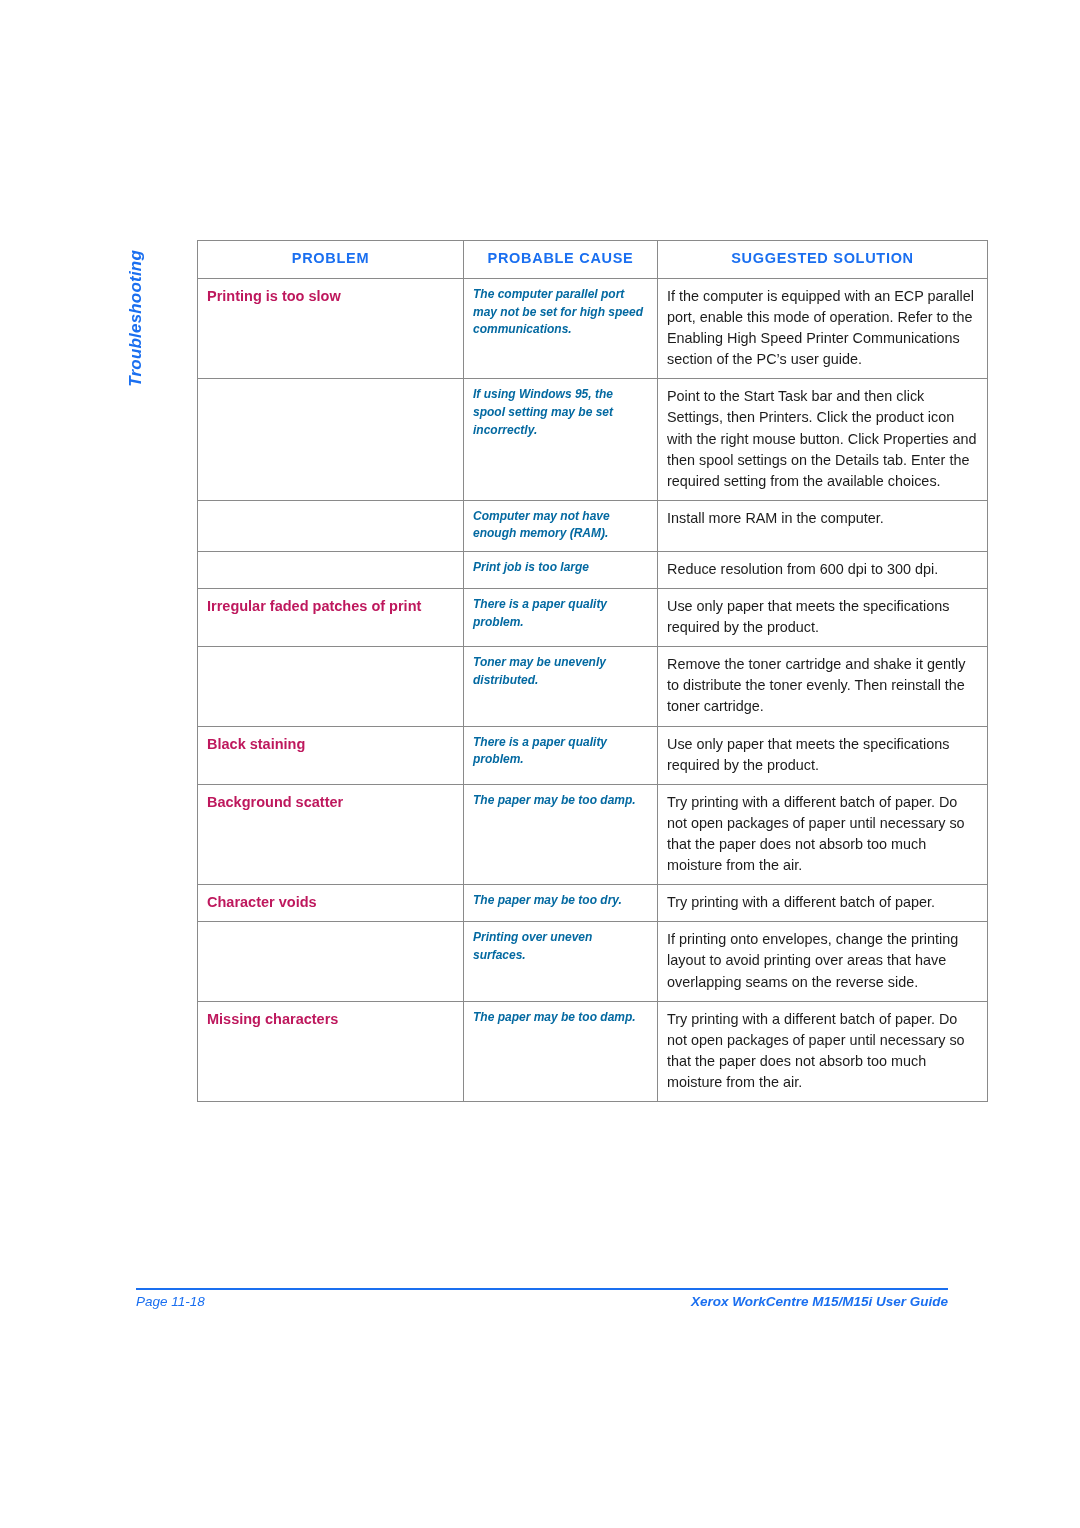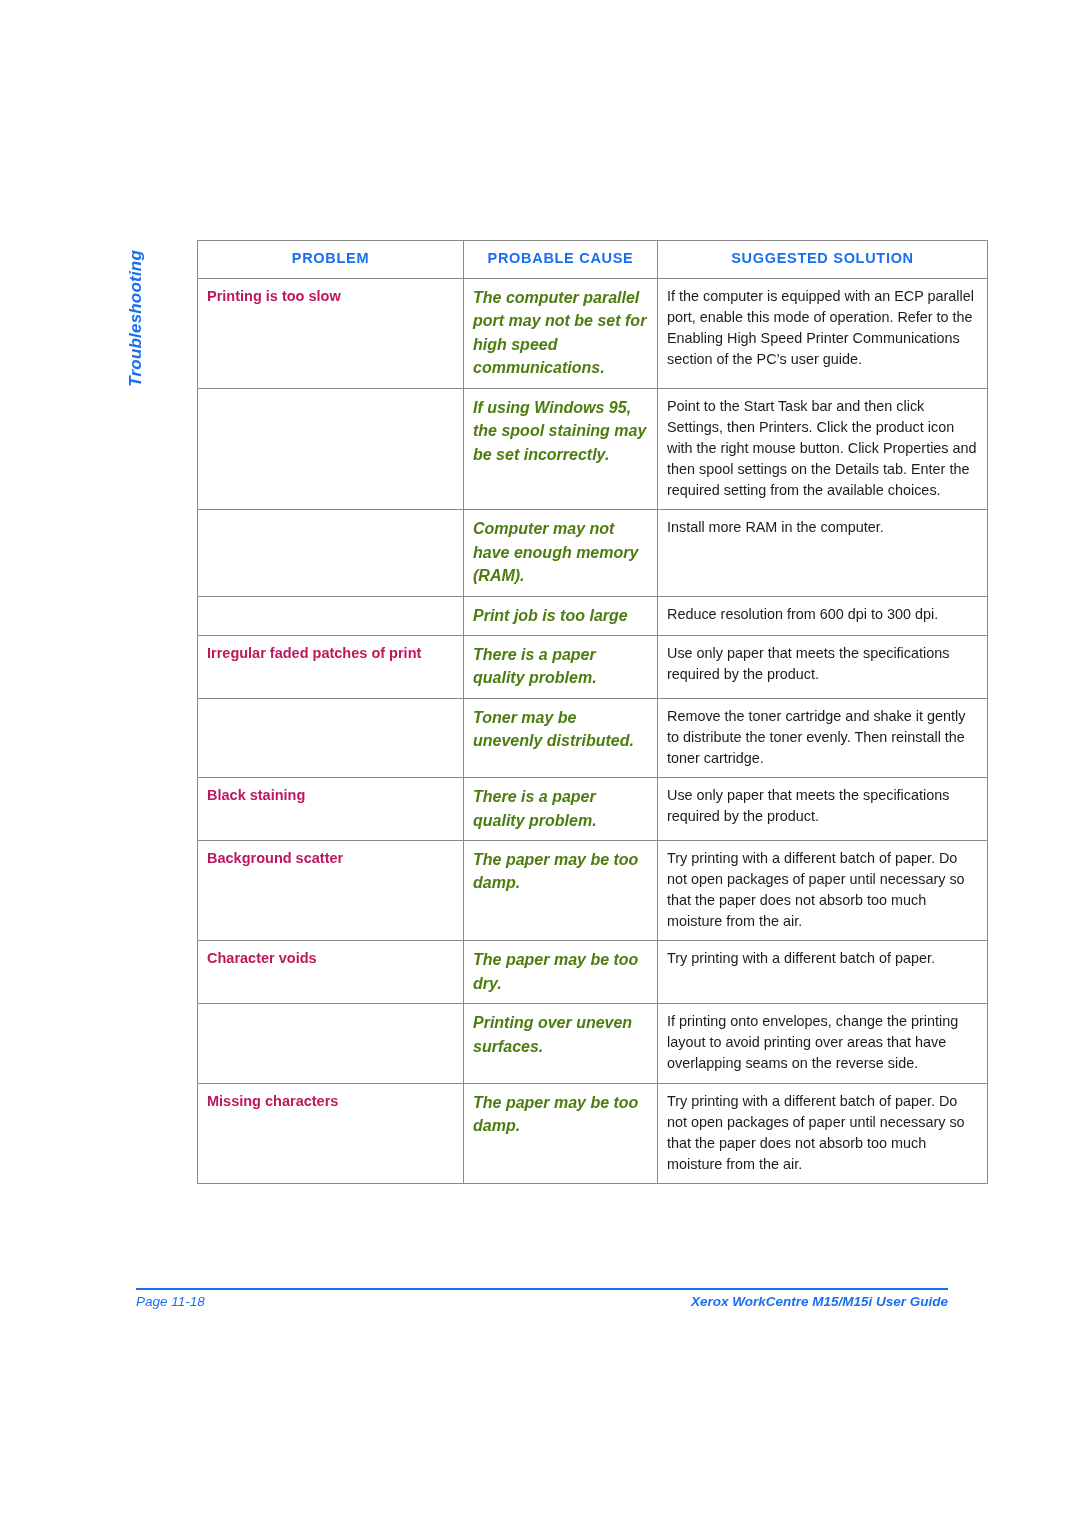--- a/index.html
+++ b/index.html
@@ -75,24 +75,24 @@
     padding-bottom: 11px;
     height: 38px;
   }
 
   td.problem {
     color: #be185d;
     font-weight: bold;
     font-size: 14.5px;
   }
   td.cause {
-    color: #4d7c0f;
+    color: #0369a1;
     font-weight: bold;
     font-style: italic;
-    font-size: 16px;
+    font-size: 12px;
   }
   td.solution {
     color: #1c1c1c;
     font-size: 14.4px;
   }
   td.blank { }
 
   
   .footer-rule {
     position: absolute;
@@ -140,21 +140,21 @@
       </tr>
     </thead>
     <tbody id="table-body">
         <tr>
           <td class="problem">Printing is too slow</td>
           <td class="cause">The computer parallel port may not be set for high speed communications.</td>
           <td class="solution">If the computer is equipped with an ECP parallel port, enable this mode of operation. Refer to the Enabling High Speed Printer Communications section of the PC’s user guide.</td>
         </tr>
         <tr>
           <td class="problem blank"></td>
-          <td class="cause">If using Windows 95, the spool staining may be set incorrectly.</td>
+          <td class="cause">If using Windows 95, the spool setting may be set incorrectly.</td>
           <td class="solution">Point to the Start Task bar and then click Settings, then Printers. Click the product icon with the right mouse button. Click Properties and then spool settings on the Details tab. Enter the required setting from the available choices.</td>
         </tr>
         <tr>
           <td class="problem blank"></td>
           <td class="cause">Computer may not have enough memory (RAM).</td>
           <td class="solution">Install more RAM in the computer.</td>
         </tr>
         <tr>
           <td class="problem blank"></td>
           <td class="cause">Print job is too large</td>

